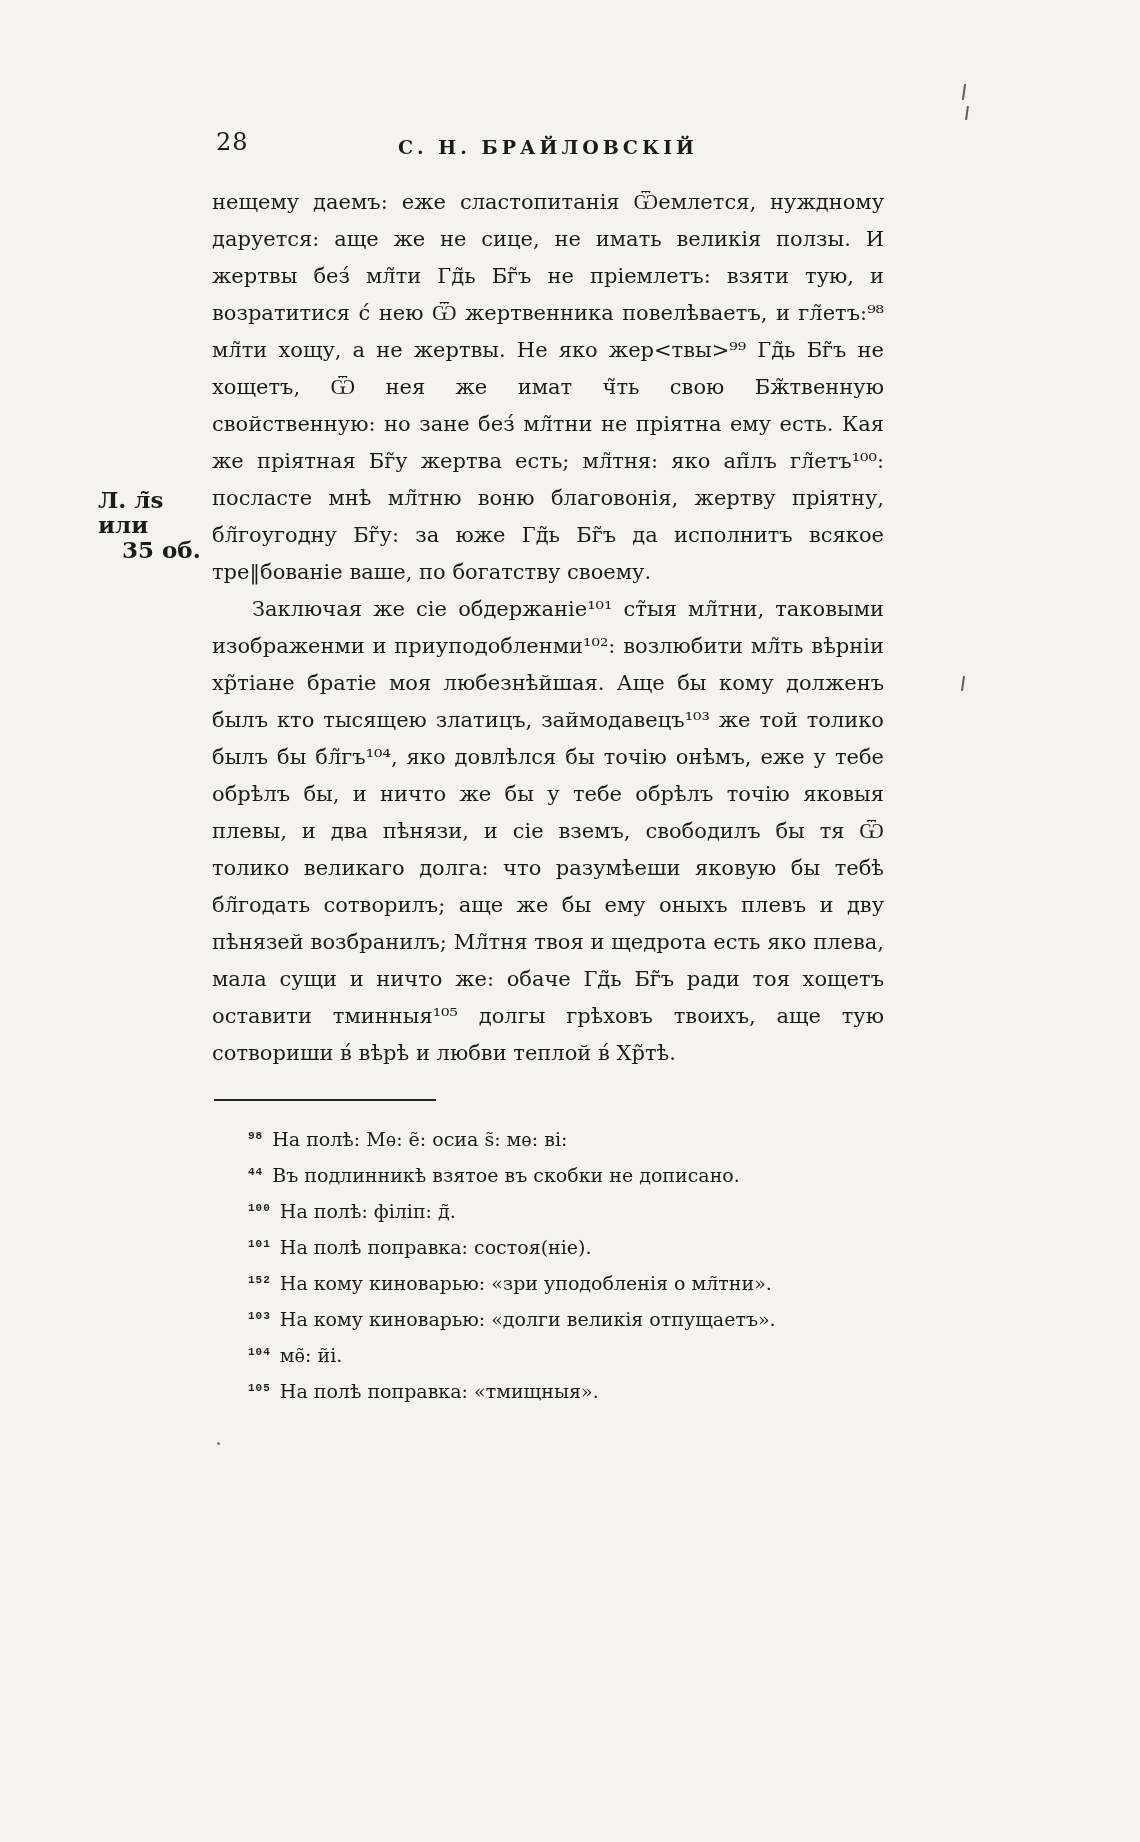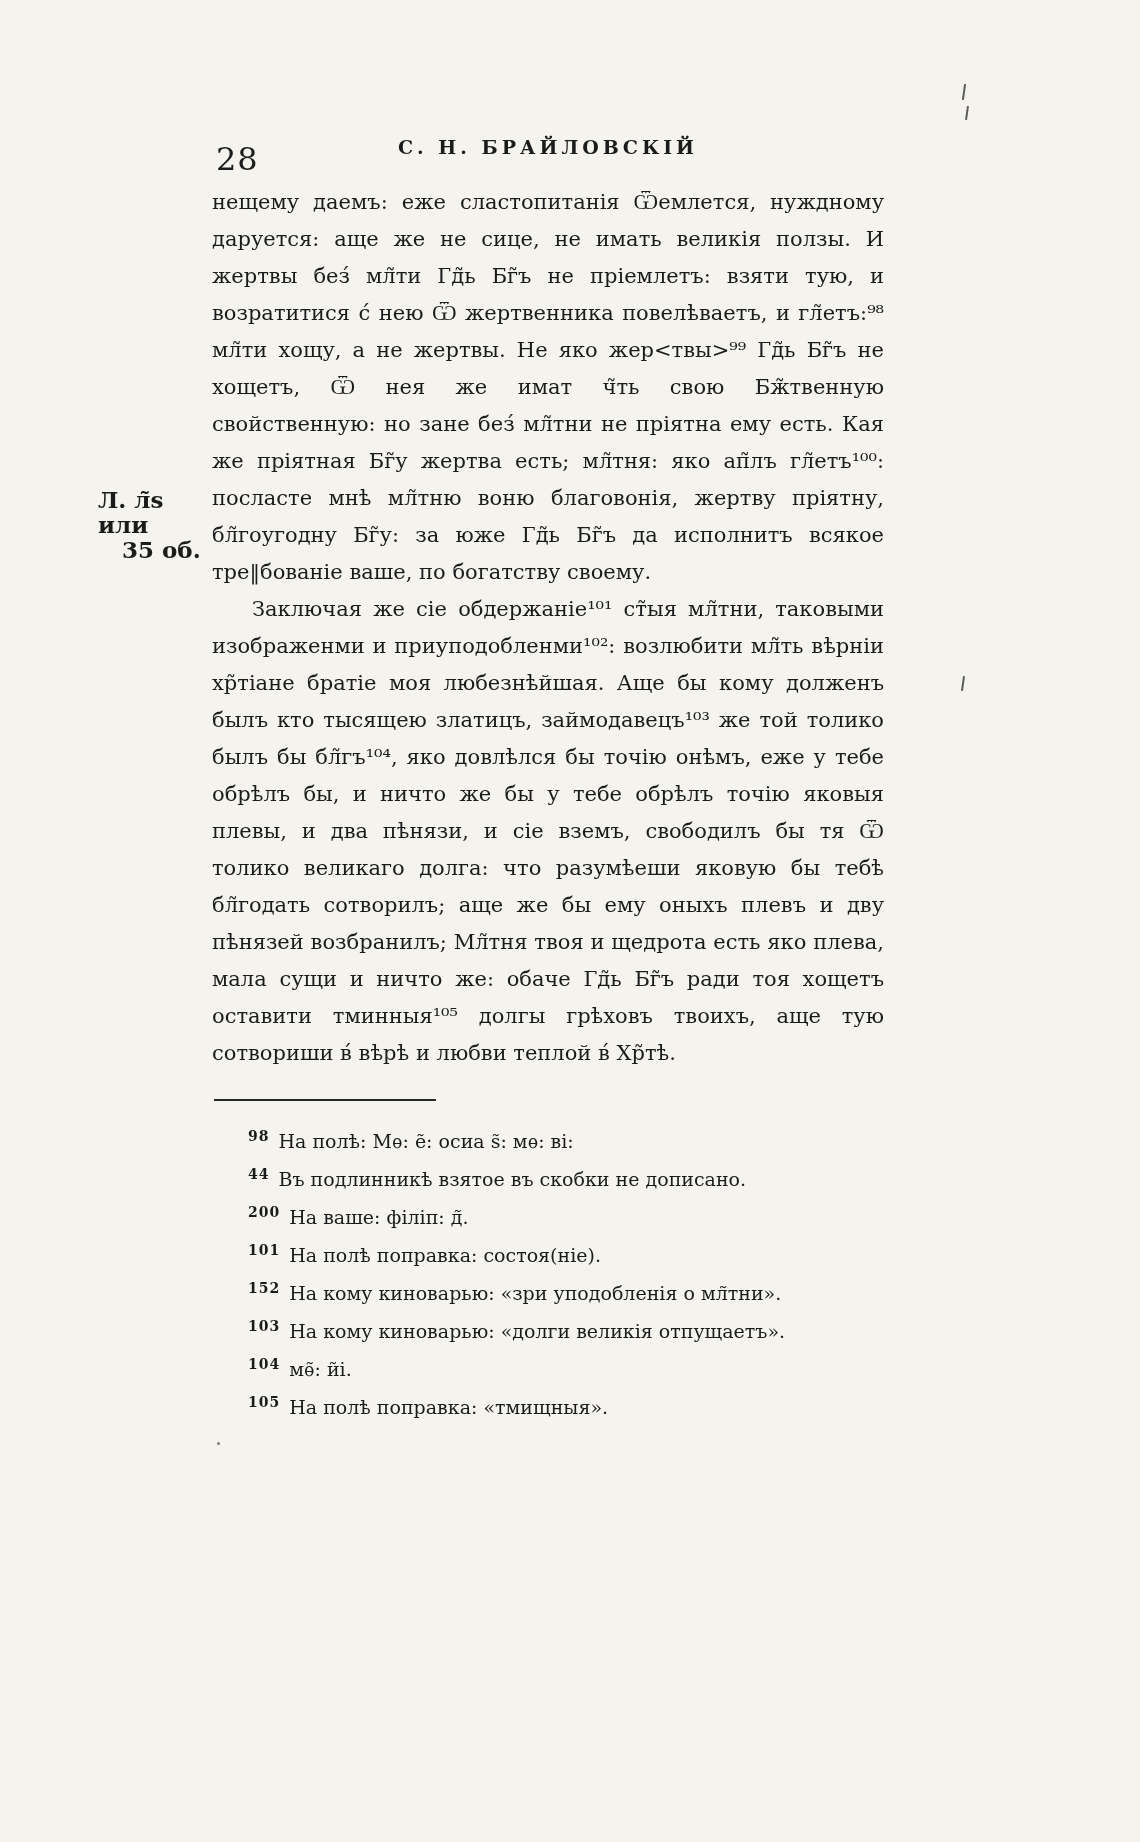--- a/index.html
+++ b/index.html
@@ -10,22 +10,22 @@
     height: 1842px;
     margin: 0 auto;
     background: #f4f3ee;
     font-family: "DejaVu Serif", "Liberation Serif", serif;
     color: #1b1b1b;
     overflow: hidden;
   }
   .page-number {
     position: absolute;
     left: 216px;
-    top: 140px;
-    font-size: 32px;
+    top: 128px;
+    font-size: 24px;
     letter-spacing: 1px;
   }
   .running-header {
     position: absolute;
     left: 212px;
     top: 136px;
     width: 672px;
     text-align: center;
     font-size: 19px;
     font-weight: bold;
@@ -58,25 +58,26 @@
     border-top: 2px solid #262626;
     margin: 27px 0 19px 2px;
   }
   .footnotes {
     font-size: 19px;
     line-height: 33px;
     text-align: left;
   }
   .footnote { padding-left: 36px; }
   .fn-marker {
-    font-size: 14px;
+    font-size: 11px;
     vertical-align: 7px;
     margin-right: 9px;
     letter-spacing: 1px;
     font-weight: bold;
+    font-family: Liberation Mono, monospace;
   }
   .artifact {
     position: absolute;
     background: #5c5c5c;
     width: 2px;
   }
   .artifact.a1 { left: 963px; top: 84px;  height: 16px; transform: rotate(8deg); }
   .artifact.a2 { left: 966px; top: 106px; height: 14px; transform: rotate(8deg); }
   .artifact.a3 { left: 962px; top: 676px; height: 15px; transform: rotate(8deg); }
   .artifact-dot {
@@ -109,21 +110,21 @@
     <div class="fn-rule"></div>
 
     <div class="footnotes">
       <div class="footnote">
         <span class="fn-marker">98</span><span class="fn-text">На полѣ: Мѳ: е̃: осиа ѕ̃: мѳ: ві:</span>
       </div>
       <div class="footnote">
         <span class="fn-marker">44</span><span class="fn-text">Въ подлинникѣ взятое въ скобки не дописано.</span>
       </div>
       <div class="footnote">
-        <span class="fn-marker">200</span><span class="fn-text">На ваше: філіп: д̃.</span>
+        <span class="fn-marker">100</span><span class="fn-text">На полѣ: філіп: д̃.</span>
       </div>
       <div class="footnote">
         <span class="fn-marker">101</span><span class="fn-text">На полѣ поправка: состоя(ніе).</span>
       </div>
       <div class="footnote">
         <span class="fn-marker">152</span><span class="fn-text">На кому киноварью: «зри уподобленія о мл̃тни».</span>
       </div>
       <div class="footnote">
         <span class="fn-marker">103</span><span class="fn-text">На кому киноварью: «долги великія отпущаетъ».</span>
       </div>

